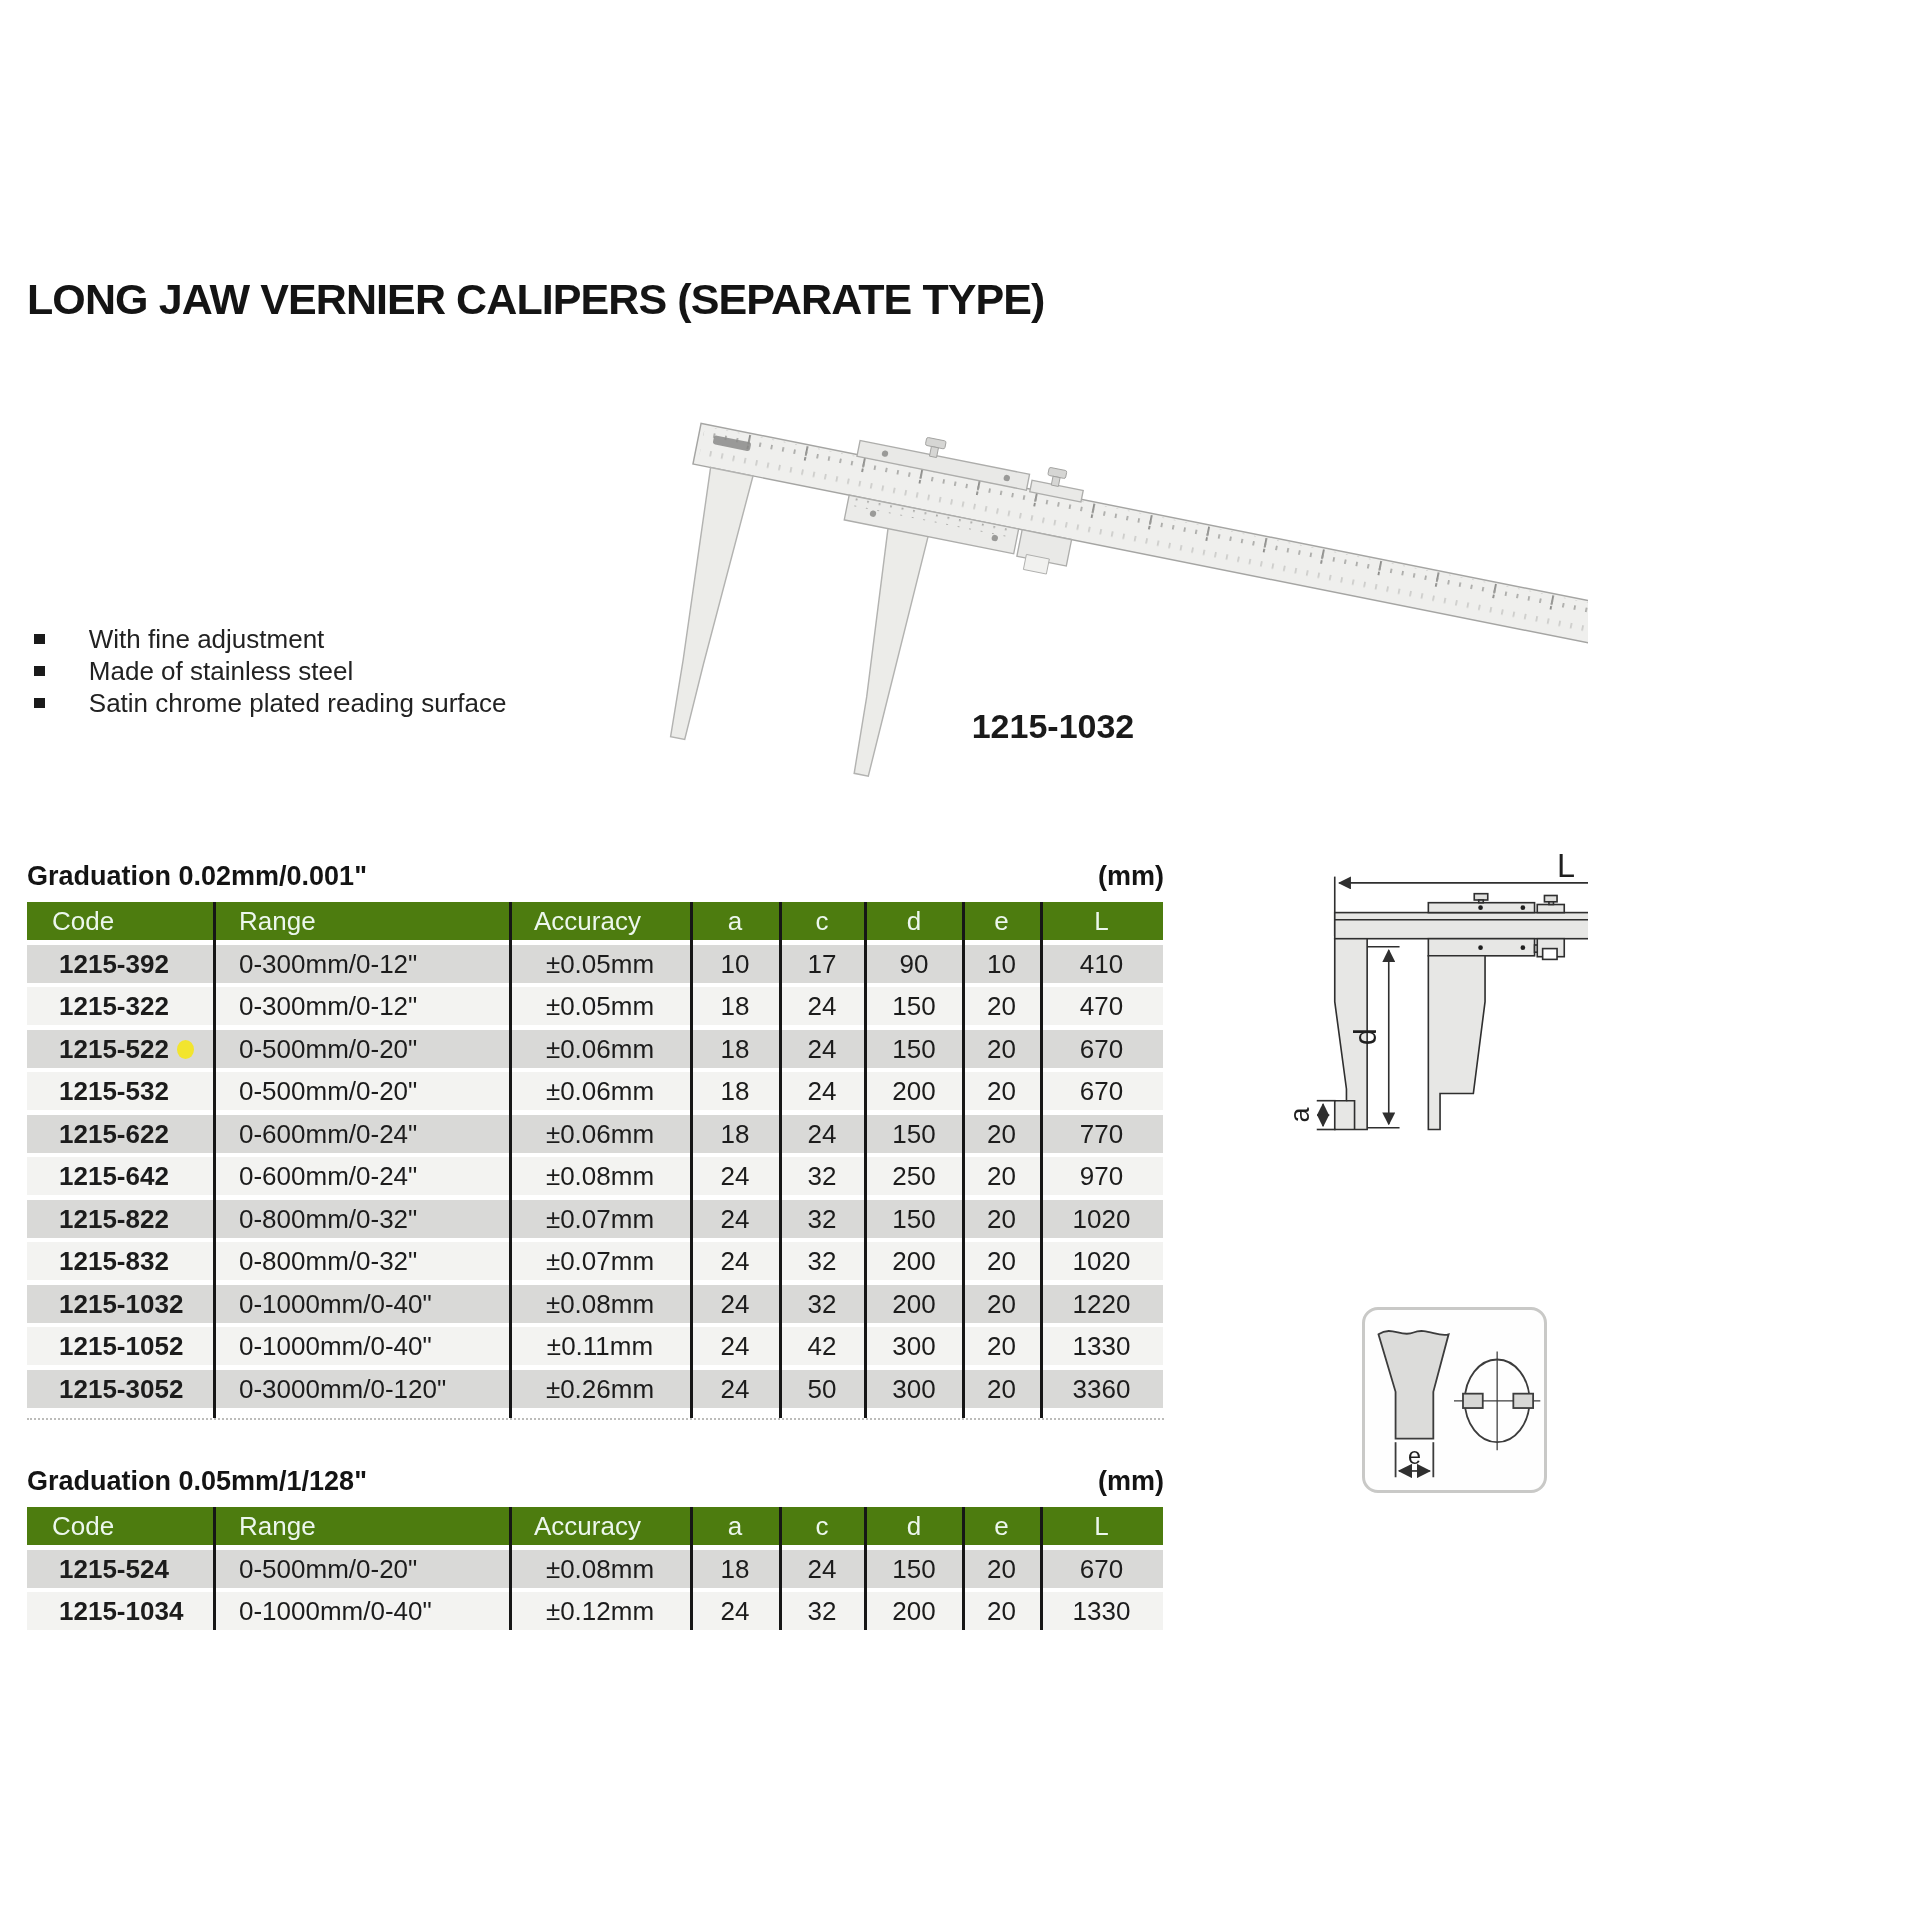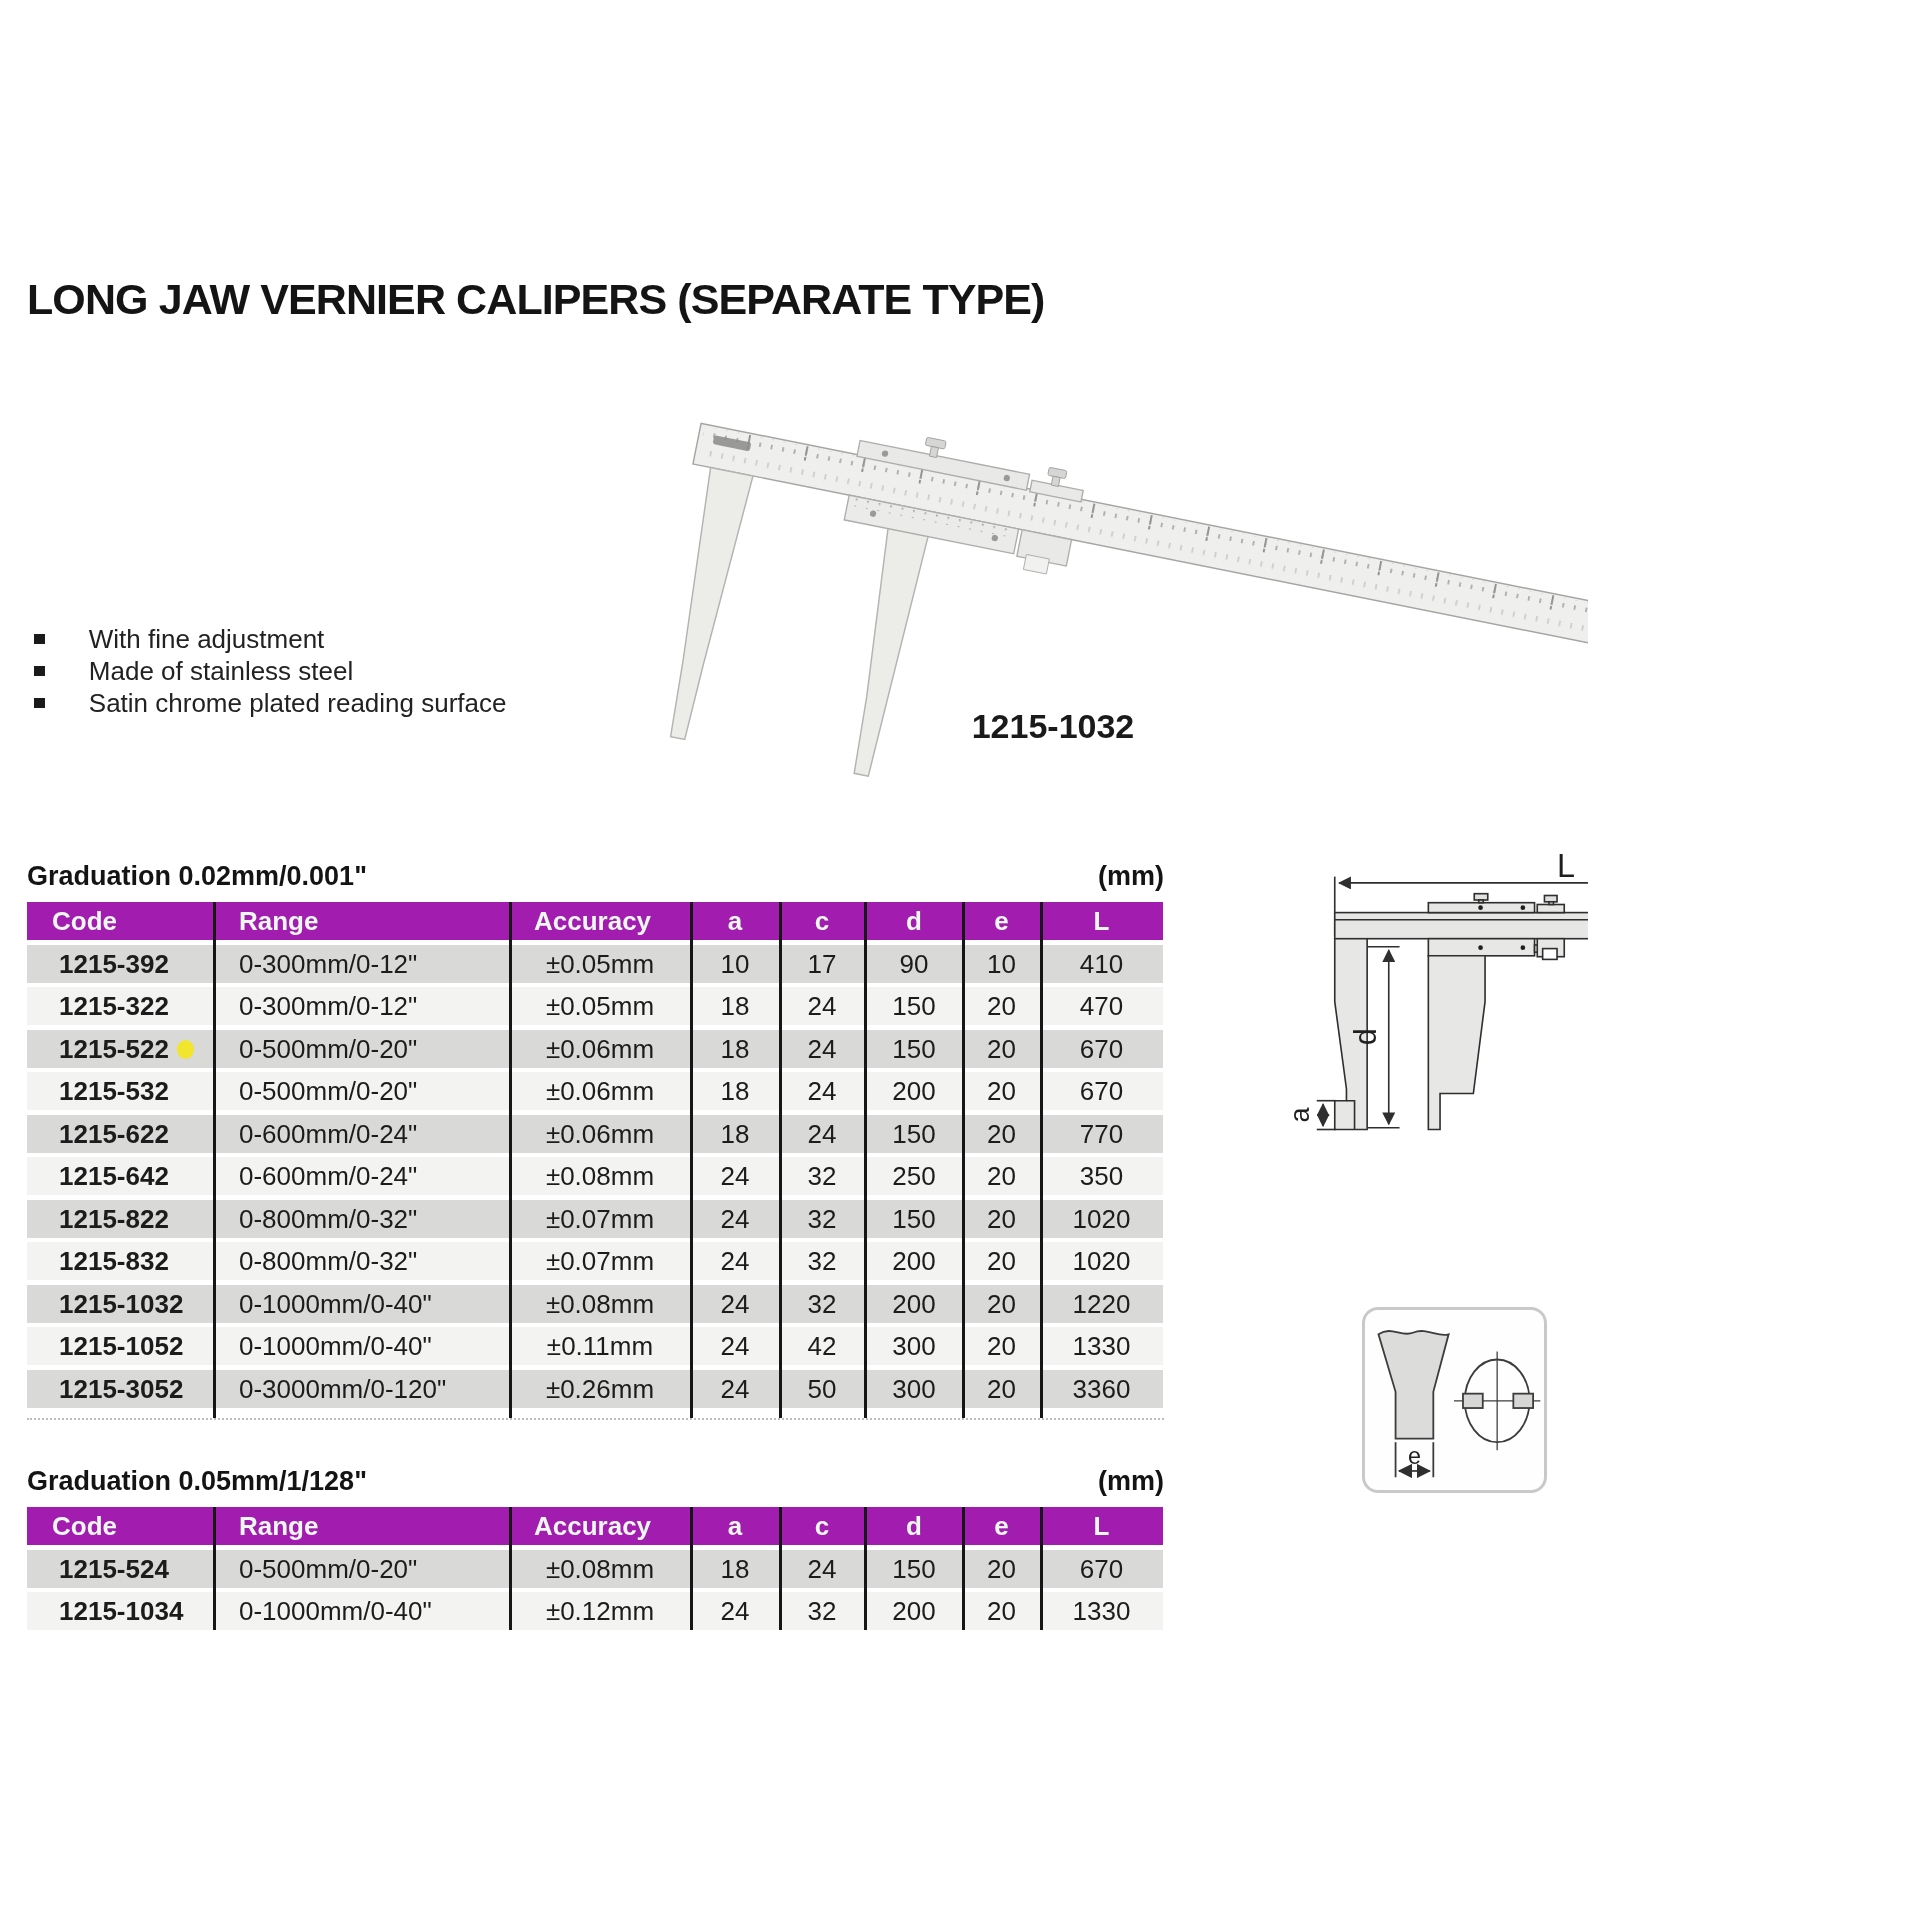--- a/index.html
+++ b/index.html
@@ -20,21 +20,21 @@
   
   .sec{position:absolute;left:27px;width:1137px;}
   .sec-head{display:flex;justify-content:space-between;align-items:flex-end;
             font-size:27px;font-weight:bold;color:#141414;height:32px;margin-bottom:10px;}
 
   
   .tbl{position:relative;}
   .tbl1{border-bottom:2.7px dotted #bcbcba;padding-bottom:2.7px;}
   .trow{display:flex;margin-bottom:4.5px;}
   .trow:last-child{margin-bottom:8px;}
-  .thead .cell{background:#a21caf;color:#ecf7ed;font-weight:bold;height:43px;line-height:43px;font-size:27px;}
+  .thead .cell{background:#4d7c0f;color:#ecf7ed;font-weight:normal;height:43px;line-height:43px;font-size:27px;}
   .trow .cell{height:38px;line-height:38px;font-size:26px;text-align:center;overflow:hidden;white-space:nowrap;}
   .trow.odd .cell{background:#d9d9d7;}
   .trow.even .cell{background:#f3f3f1;}
   .c0{width:187px;} .c1{width:295px;} .c2{width:182px;}
   .c3{width:88px;} .c4{width:86px;} .c5{width:98px;} .c6{width:77px;} .c7{width:123px;}
   .cell{box-sizing:border-box;}
   .thead .c0,.thead .c1,.thead .c2{text-align:left;padding-left:25px;}
   .trow:not(.thead) .c0{text-align:left;padding-left:32px;font-weight:bold;}
   .trow:not(.thead) .c1{text-align:left;padding-left:25px;}
   .vl{position:absolute;top:0;bottom:0;width:2.7px;background:#161616;z-index:3;}
@@ -185,21 +185,21 @@
           <div class="cell c7"><span>770</span></div>
         </div>
         <div class="trow even">
           <div class="cell c0"><span>1215-642</span></div>
           <div class="cell c1"><span>0-600mm/0-24"</span></div>
           <div class="cell c2"><span>±0.08mm</span></div>
           <div class="cell c3"><span>24</span></div>
           <div class="cell c4"><span>32</span></div>
           <div class="cell c5"><span>250</span></div>
           <div class="cell c6"><span>20</span></div>
-          <div class="cell c7"><span>350</span></div>
+          <div class="cell c7"><span>970</span></div>
         </div>
         <div class="trow odd">
           <div class="cell c0"><span>1215-822</span></div>
           <div class="cell c1"><span>0-800mm/0-32"</span></div>
           <div class="cell c2"><span>±0.07mm</span></div>
           <div class="cell c3"><span>24</span></div>
           <div class="cell c4"><span>32</span></div>
           <div class="cell c5"><span>150</span></div>
           <div class="cell c6"><span>20</span></div>
           <div class="cell c7"><span>1020</span></div>

